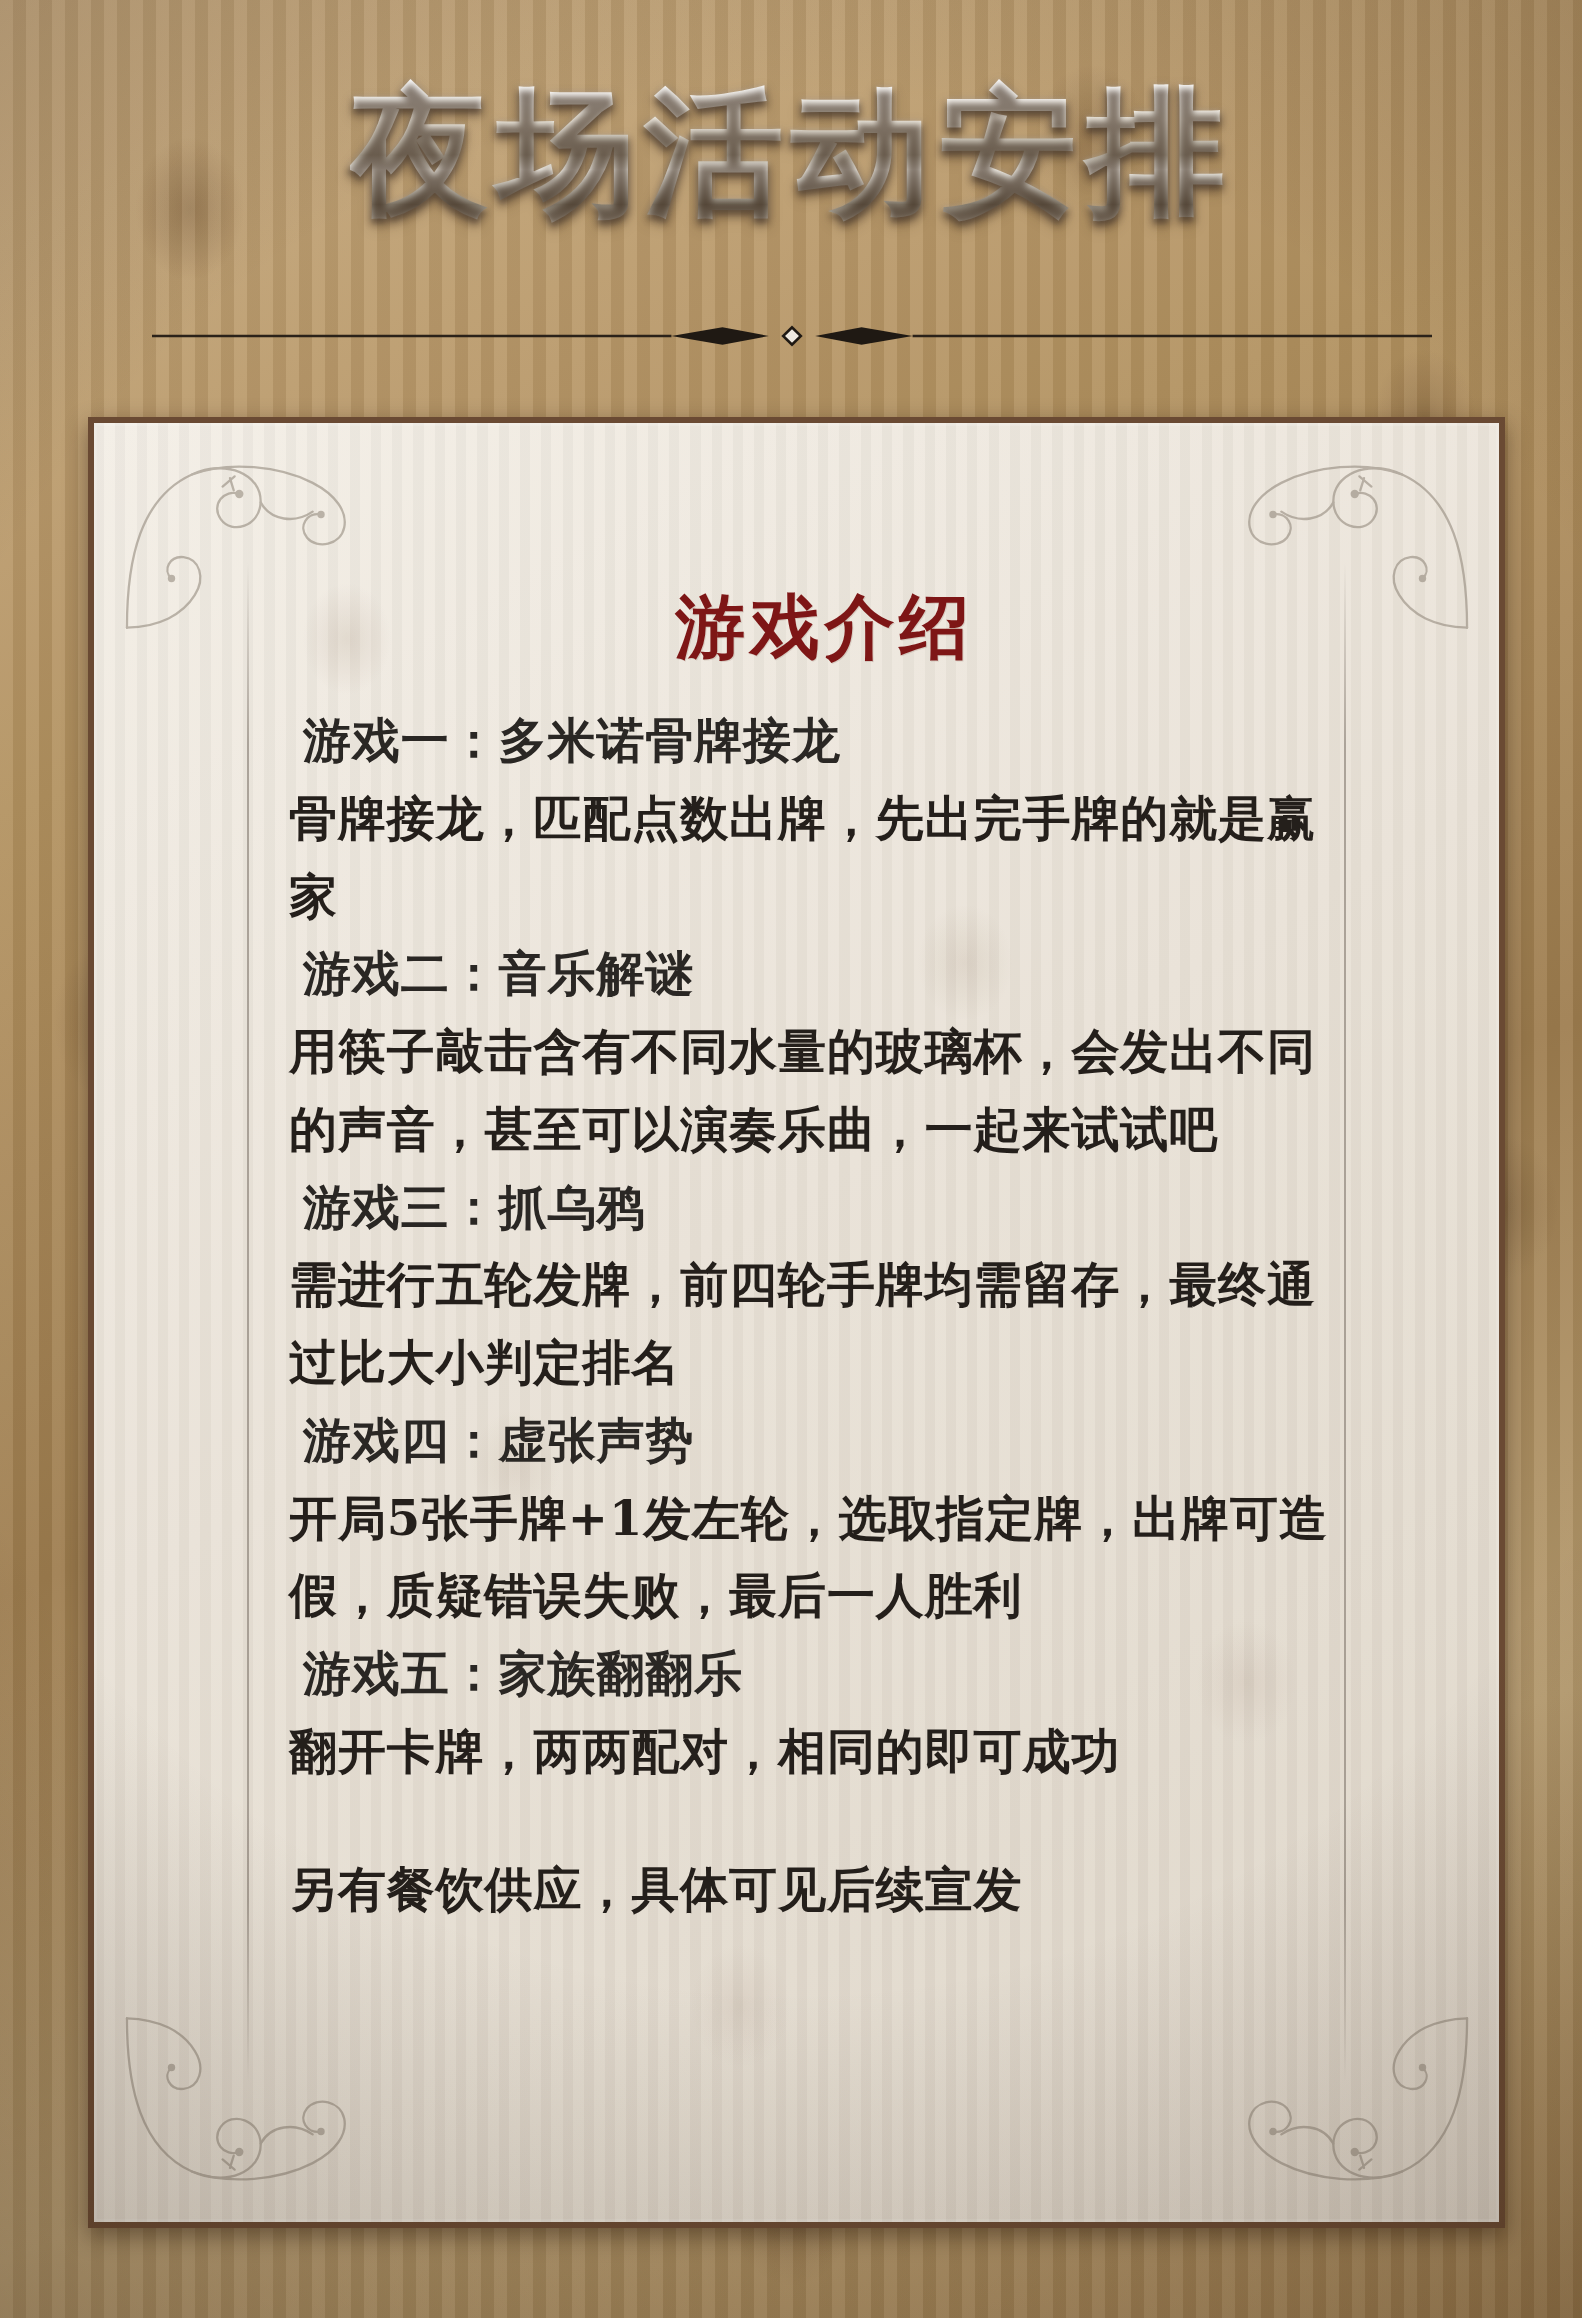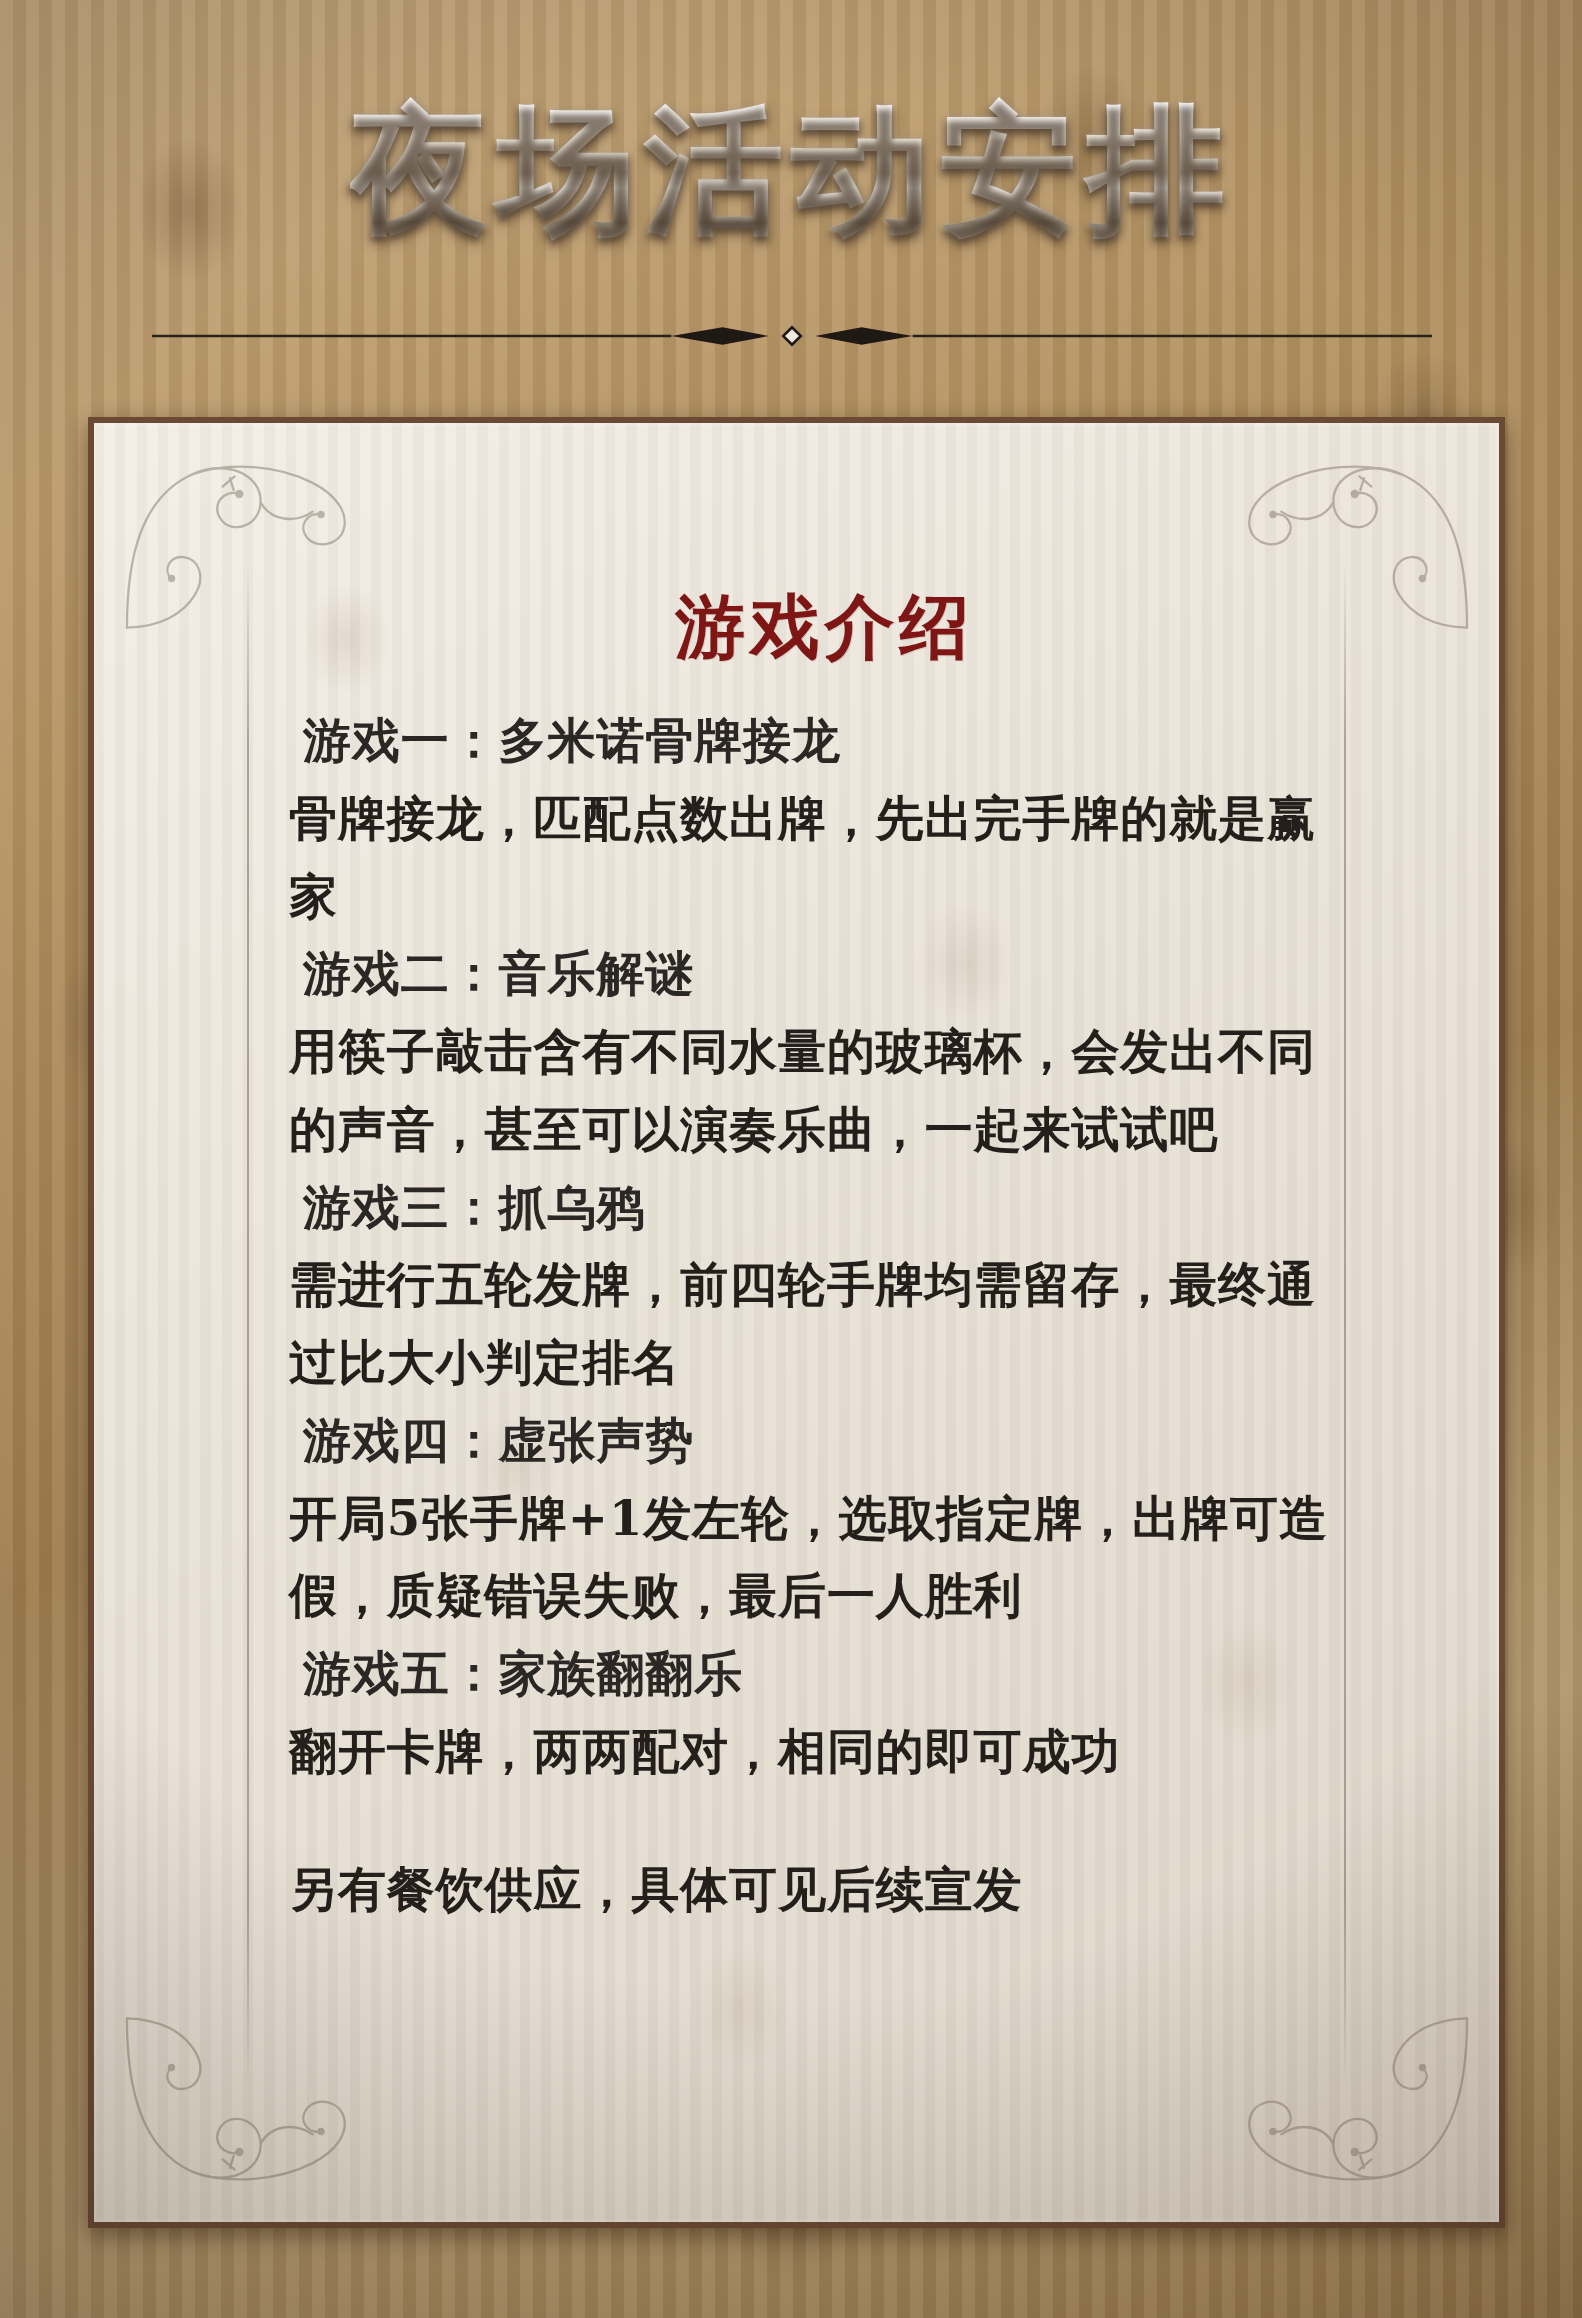--- a/index.html
+++ b/index.html
@@ -39,21 +39,21 @@
     position: absolute;
     inset: 0;
     pointer-events: none;
     background:
       radial-gradient(ellipse 120% 85% at 50% 45%, rgba(0,0,0,0) 48%, rgba(40,24,10,0.45) 100%);
   }
 
   
   .title-wrap {
     position: absolute;
-    top: 97px;
+    top: 79px;
     left: 0;
     width: 100%;
     text-align: center;
     z-index: 5;
   }
   .poster-title {
     display: inline-block;
     font-family: "DejaVu Serif", "Liberation Serif", serif;
     font-weight: bold;
     font-size: 139px;

